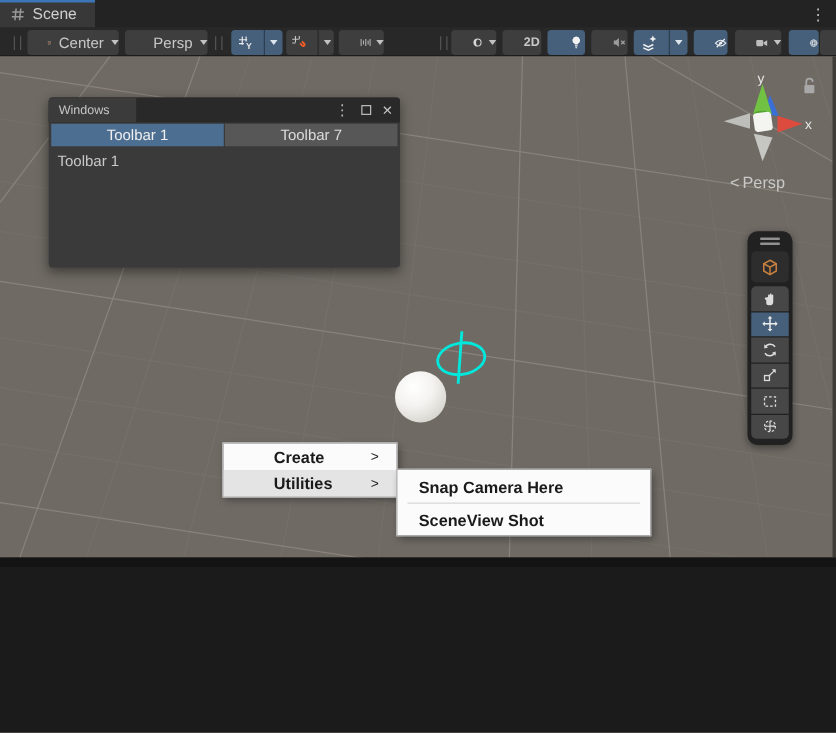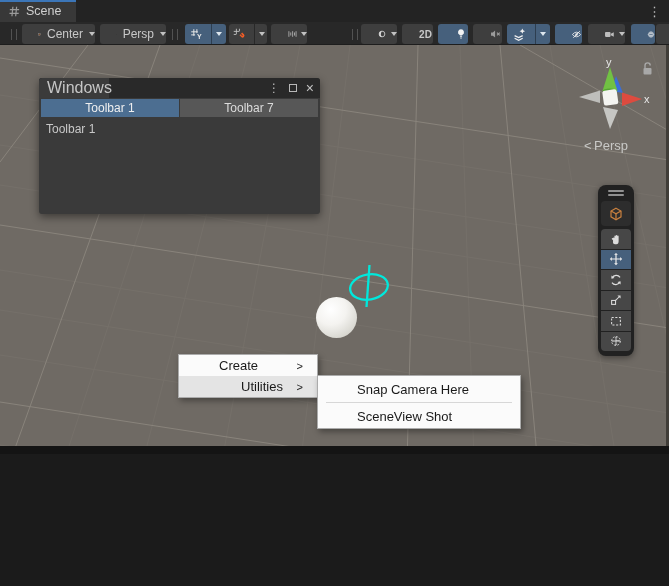--- a/index.html
+++ b/index.html
@@ -40,42 +40,42 @@
   .sphere{position:absolute;left:316px;top:252px;width:41px;height:41px;border-radius:50%;
           background:radial-gradient(circle at 36% 30%, #FFFFFF 0%, #F4F3F0 40%, #DDDCD6 70%, #C6C4BC 100%);}
 
   
   .wpanel{position:absolute;left:39px;top:33px;width:281px;height:136px;background:#3A3A3A;
           border-radius:3px;box-shadow:0 3px 9px rgba(0,0,0,.45);}
   .wpanel-head{position:absolute;left:0;top:0;width:100%;height:20px;background:#292929;
                border-radius:3px 3px 0 0;}
   .wpanel-tab{position:absolute;left:0;top:0;width:70px;height:20px;background:#3B3B3B;
               border-radius:3px 0 0 0;display:flex;align-items:center;padding-left:8px;
-              box-sizing:border-box;color:#C6C6C6;font-size:16px;}
+              box-sizing:border-box;color:#C6C6C6;font-size:10px;}
   .wpanel-icons{position:absolute;right:6px;top:0;height:20px;display:flex;align-items:center;gap:9px;}
   .wkebab{color:#B8B8B8;font-size:12px;line-height:1;}
   .wmax{width:8px;height:8px;border:1.4px solid #B8B8B8;box-sizing:border-box;}
   .wclose{color:#C4C4C4;font-size:14px;line-height:1;}
   .wtabs{position:absolute;left:2px;right:2px;top:21px;height:18px;display:flex;gap:1px;}
   .wtab{flex:1;display:flex;align-items:center;justify-content:center;font-size:12px;}
   .wtab.on{background:#4C6E91;color:#EFEFEF;}
   .wtab.off{background:#575757;color:#DCDCDC;}
   .wcontent{position:absolute;left:7px;top:44px;color:#C8C8C8;font-size:12px;}
 
   
   .menu{position:absolute;background:#FBFBFB;border:1px solid #ABABAB;box-sizing:border-box;
         box-shadow:2px 3px 6px rgba(0,0,0,.35);}
   .menu1{left:178px;top:309px;width:140px;height:44px;}
   .menu-item{height:21px;display:flex;align-items:center;color:#1A1A1A;font-size:13px;position:relative;}
-  .menu-item .mi-label{padding-left:40px;}
+  .menu-item .mi-label{padding-left:40px;font-weight:bold;}
   .menu-item .mi-arrow{position:absolute;right:14px;font-size:11px;color:#222;}
-  .menu-item.hl{background:#E4E4E4;padding-left:22px;}
+  .menu-item.hl{background:#E4E4E4;}
   .menu2{left:317px;top:330px;width:204px;height:54px;}
   .menu2 .menu-item{height:26px;}
-  .menu2 .mi-label{padding-left:39px;text-align:right;}
+  .menu2 .mi-label{padding-left:17px;text-align:right;}
   .mdivider{height:1px;background:#D7D7D7;margin:0 8px;}
 
   
   .overlay{position:absolute;left:598px;top:140px;width:36px;height:171px;background:#212121;
            border-radius:8px;box-shadow:0 2px 6px rgba(0,0,0,.4);}
   .ov-handle{width:16px;height:2px;background:#909090;border-radius:1px;margin:5px auto 0;}
   .ov-handle + .ov-handle{margin-top:2px;}
   .ov-cube{width:30px;height:25px;margin:5px auto 0;background:#2D2D2D;border-radius:4px;
            display:flex;align-items:center;justify-content:center;}
   .ov-stack{width:30px;margin:3px auto 0;display:flex;flex-direction:column;gap:1px;}

